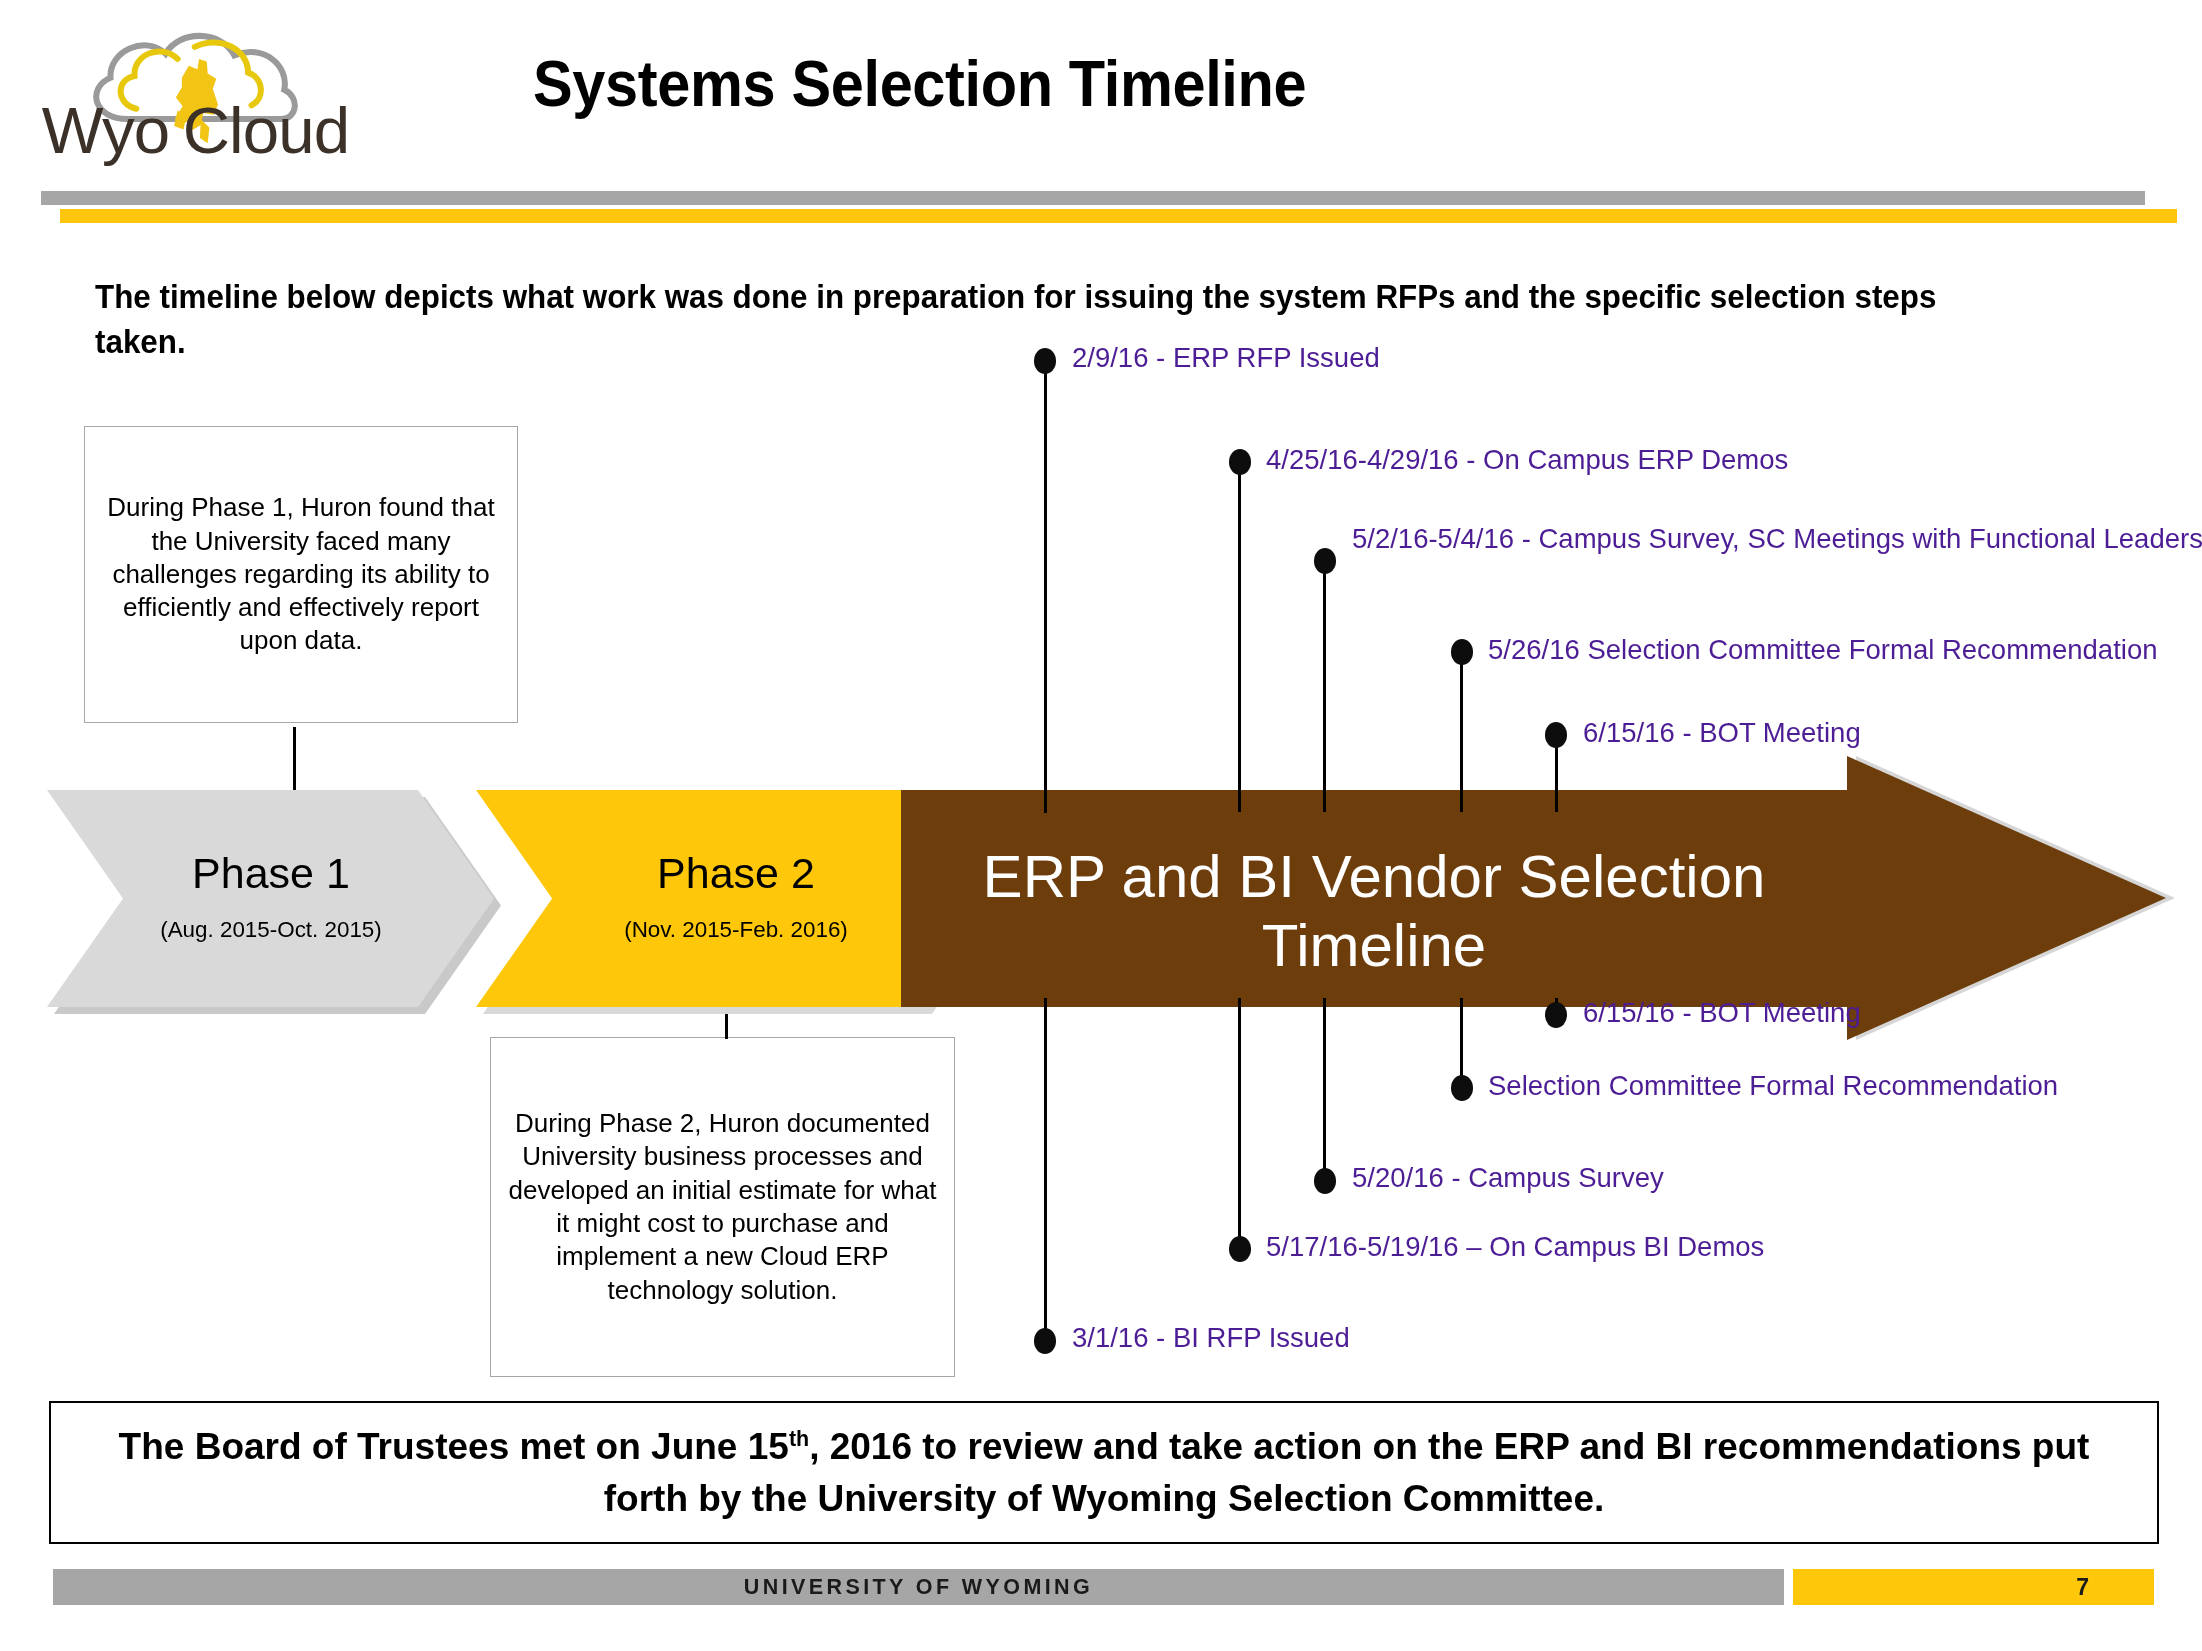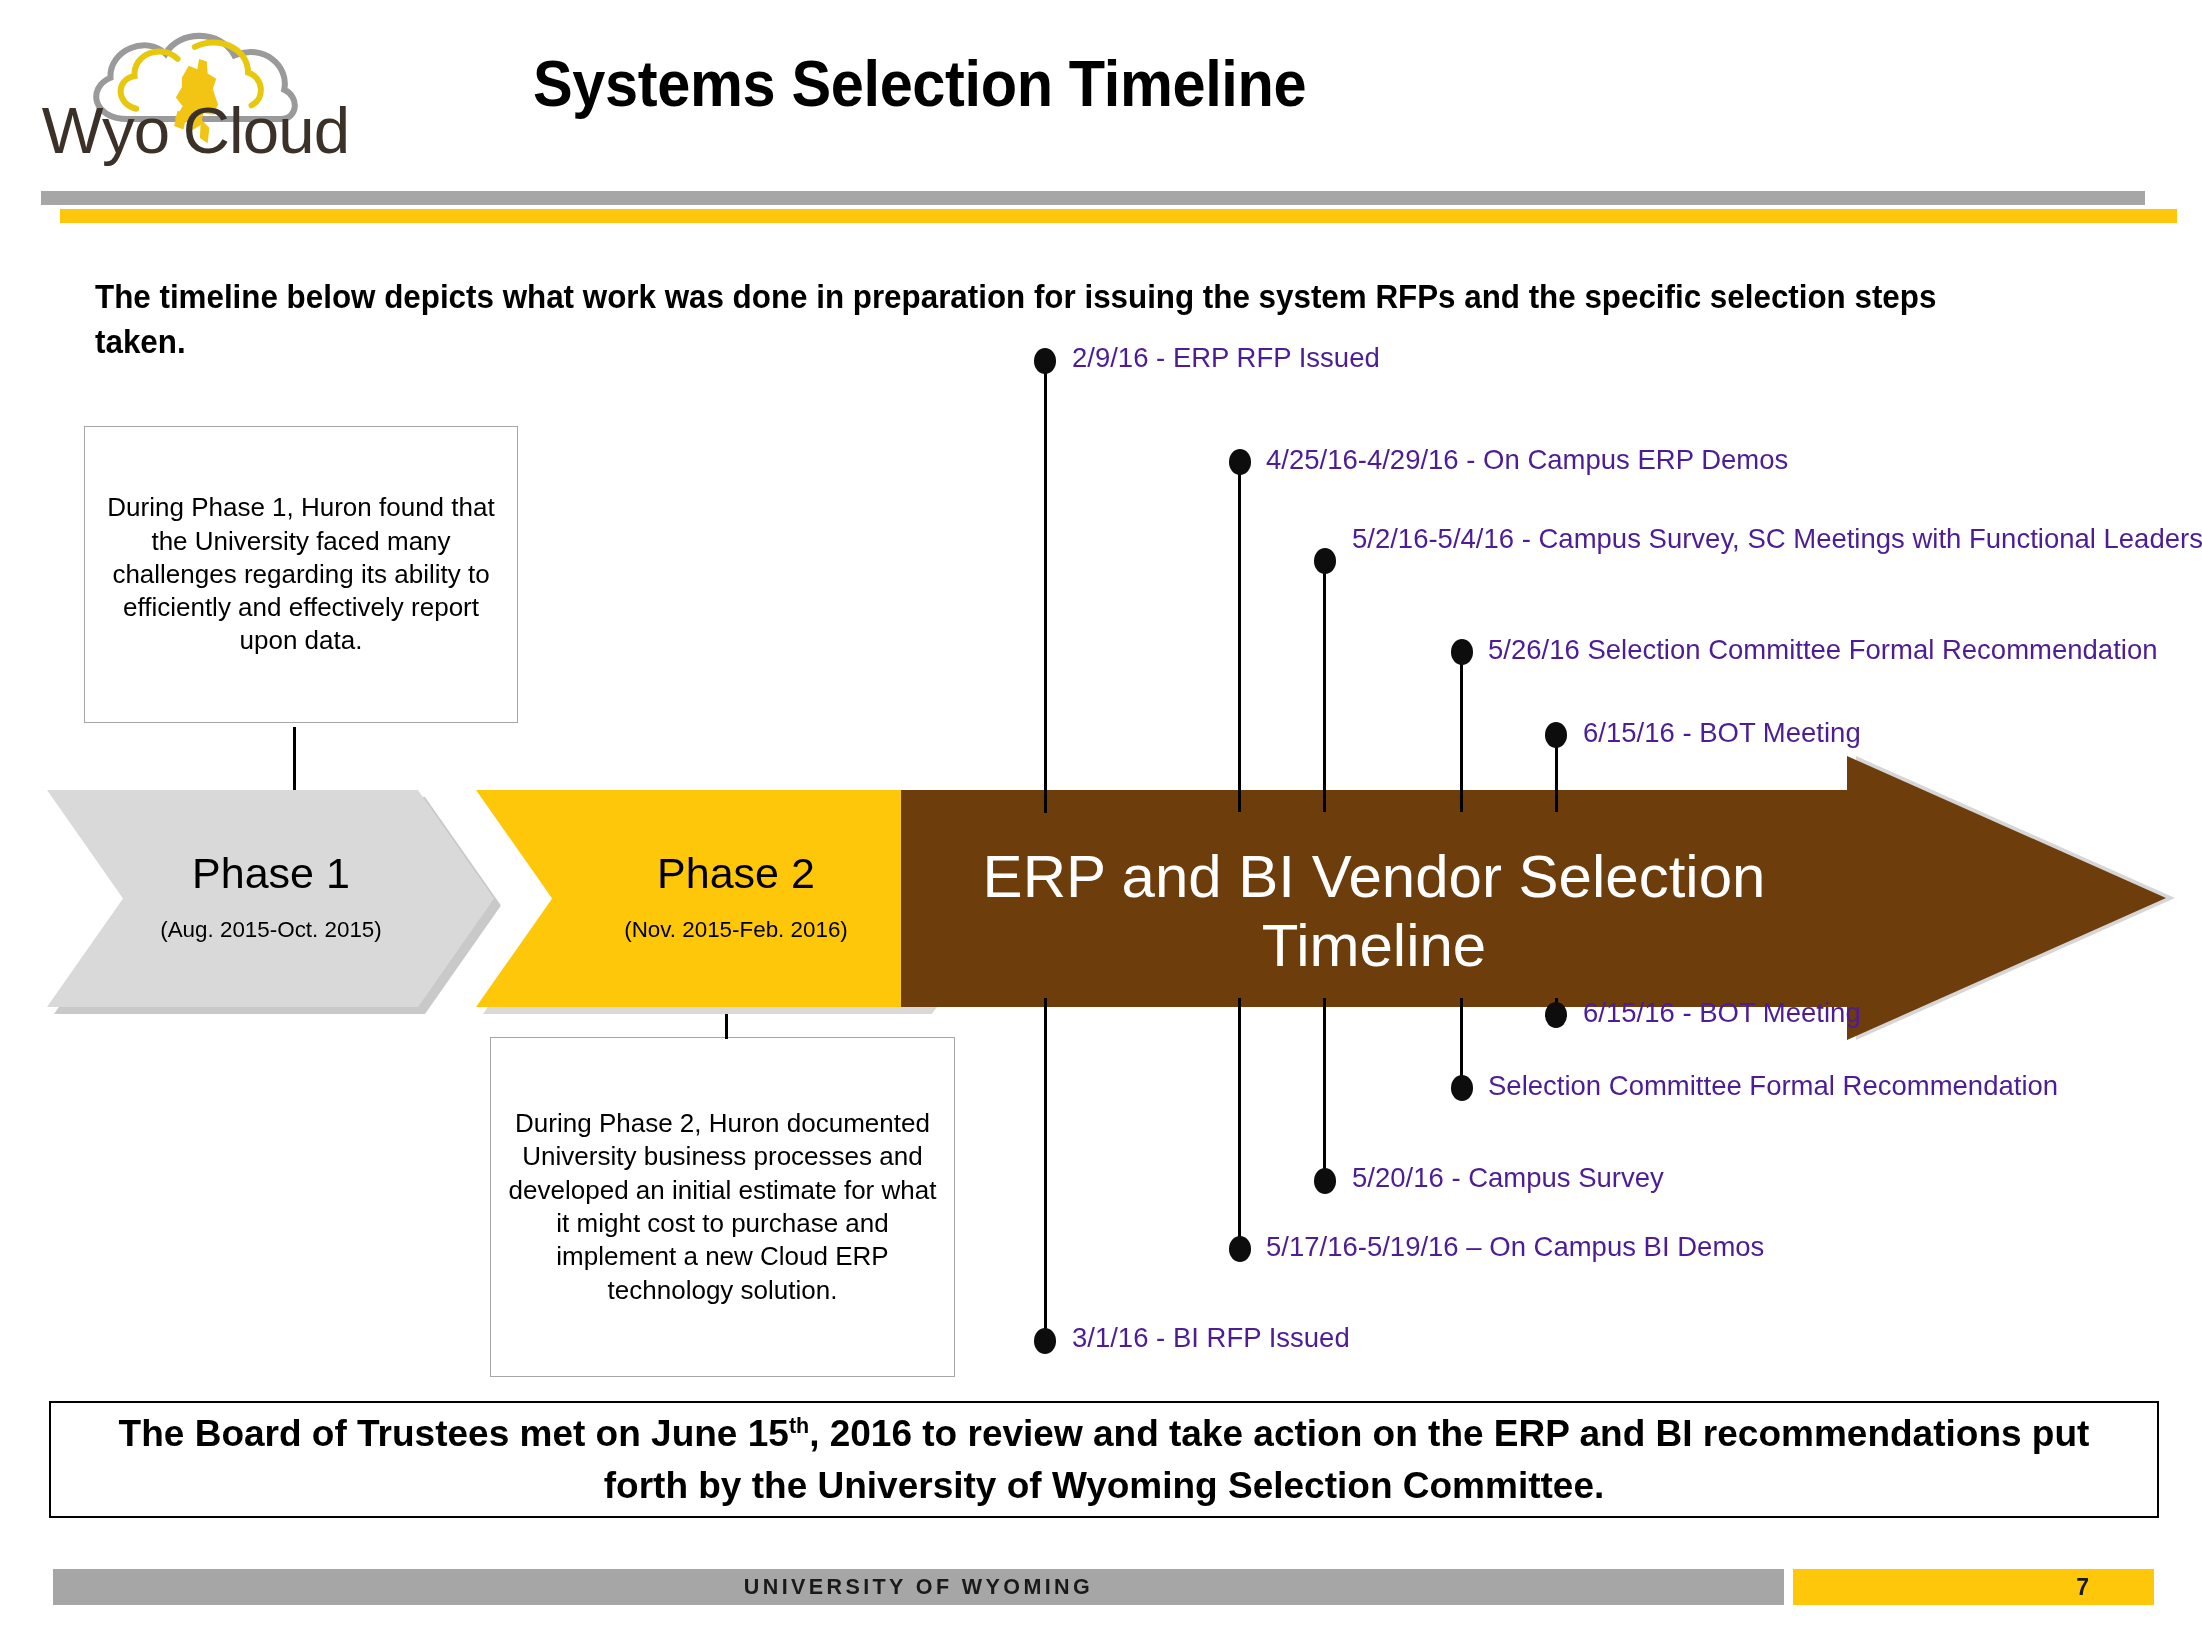--- a/index.html
+++ b/index.html
@@ -112,21 +112,21 @@
     position: absolute; width: 22.4px; height: 26px; border-radius: 50%;
     background: #0d0d0d;
   }
   .milestone-label {
     position: absolute; font-size: 27.5px; color: #4c1d95; white-space: nowrap;
     font-family: "Liberation Sans", sans-serif;
   }
 
   
   #statement {
-    position: absolute; left: 49px; top: 1401px; width: 2110px; height: 117px;
+    position: absolute; left: 49px; top: 1401px; width: 2110px; height: 143px;
     border: 2.6px solid #000; background: #fff;
     display: flex; align-items: center; justify-content: center;
     text-align: center; padding: 0 26px;
     font-size: 37px; font-weight: bold; line-height: 1.38; color: #000;
     font-family: "Liberation Sans Narrow", "Liberation Sans", sans-serif;
   }
   #statement sup { font-size: 0.58em; vertical-align: super; }
 
   
   #footer-bar {

